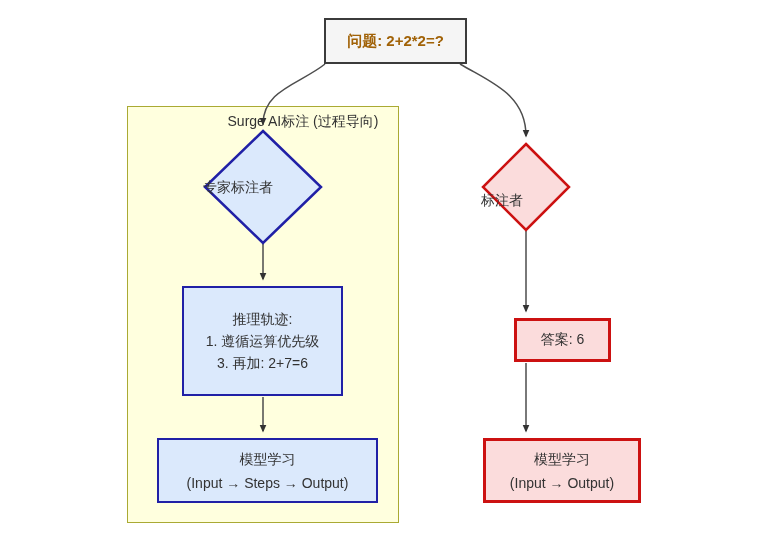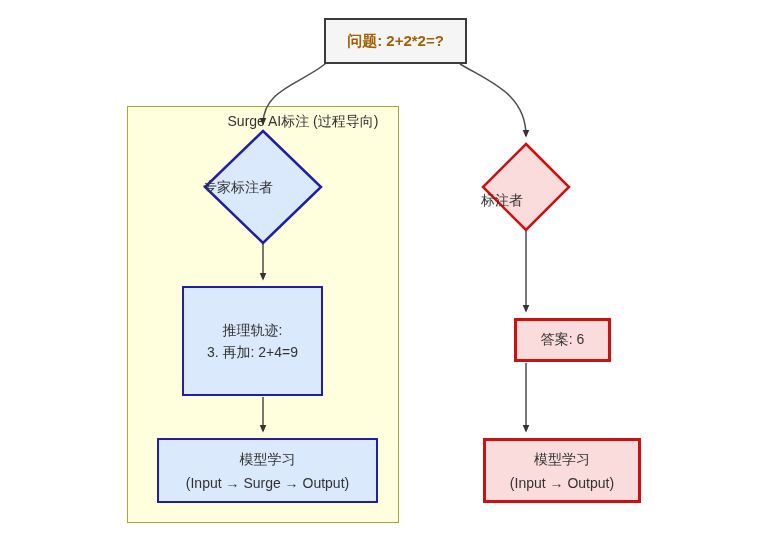--- a/index.html
+++ b/index.html
@@ -17,21 +17,21 @@
 
   .question-box{left:324px;top:18px;width:143px;height:46px;background:#f5f5f5;border:2px solid #3b3b3b;font-weight:bold;font-size:15px;color:#a16207;}
 
   .diamond-label{position:absolute;z-index:3;text-align:left;font-size:14px;color:#333;pointer-events:none;}
   .diamond-label-left{left:203px;top:179px;width:120px;}
   .diamond-label-right{left:481px;top:192px;width:90px;}
 
   .blue-node{background:#dbe9fc;border:2px solid #2020a6;}
   .red-node{background:#fbdcdc;border:3px solid #cc1111;margin-left:36px;}
 
-  .reasoning-box{left:182px;top:286px;width:141px;height:110px;font-size:14px;line-height:22px;}
+  .reasoning-box{left:182px;top:286px;width:161px;height:110px;font-size:14px;line-height:22px;}
   .model-box-left{left:157px;top:438px;width:221px;height:65px;font-size:14px;line-height:24px;}
   .answer-box{left:478px;top:318px;width:97px;height:44px;font-size:14px;}
   .model-box-right{left:447px;top:438px;width:158px;height:65px;font-size:14px;line-height:24px;}
 </style>
 </head>
 <body>
 
 <div class="stage">
 
   <div class="panel panel-left">
@@ -58,25 +58,26 @@
 
   <div class="node question-box">
     <span>问题: 2+2*2=?</span>
   </div>
 
   <div class="diamond-label diamond-label-left">专家标注者</div>
   <div class="diamond-label diamond-label-right">标注者</div>
 
   <div class="node blue-node reasoning-box">
     <span>推理轨迹:</span>
-    <span>3. 再加: 2+4=9</span>
+    <span>1. 遵循运算优先级</span>
+    <span>3. 再加: 2+7=6</span>
   </div>
   <div class="node blue-node model-box-left">
     <span>模型学习</span>
-    <span>(Input → Surge → Output)</span>
+    <span>(Input → Steps → Output)</span>
   </div>
 
   <div class="node red-node answer-box">
     <span>答案: 6</span>
   </div>
   <div class="node red-node model-box-right">
     <span>模型学习</span>
     <span>(Input → Output)</span>
   </div>
 

